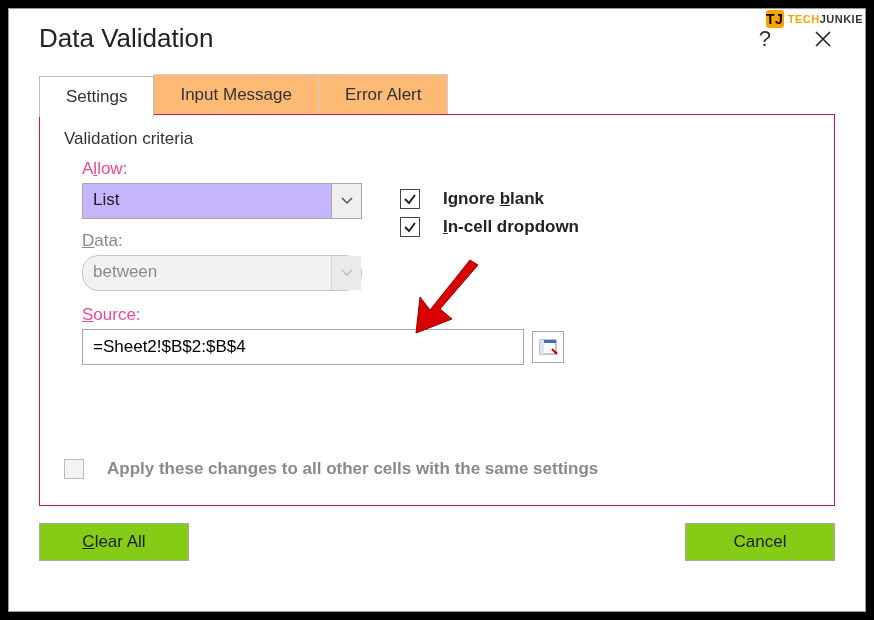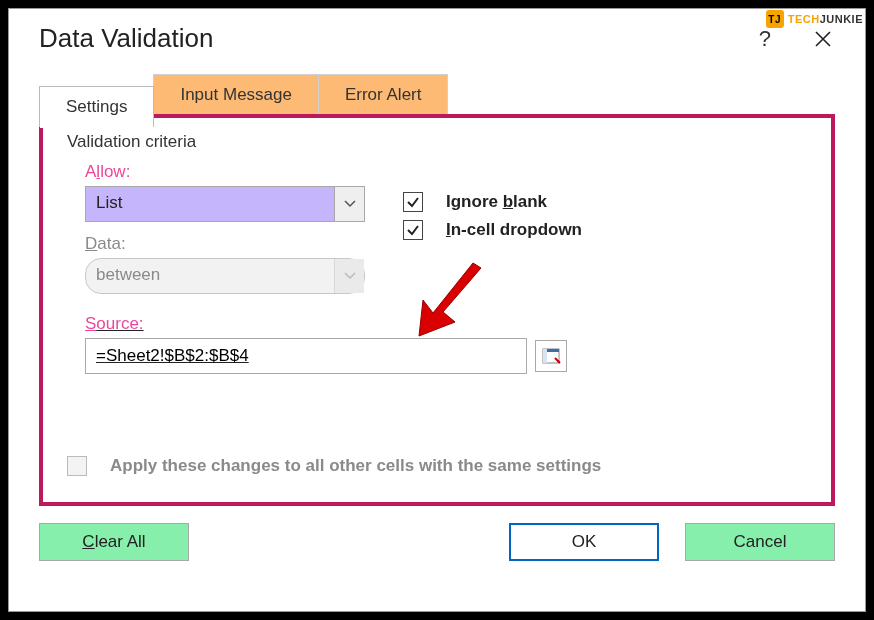--- a/index.html
+++ b/index.html
@@ -32,21 +32,21 @@
     padding: 0 2px;
   }
   .watermark .logo {
     width: 18px; height: 18px;
     background: #f7a400;
     border-radius: 3px;
     margin-right: 4px;
     display: flex; align-items: center; justify-content: center;
     color: #000;
     font-weight: 700;
-    font-size: 10px;
+    font-size: 14px;
   }
   .watermark .t1 { color: #f7a400; }
   .watermark .t2 { color: #333; }
   .titlebar {
     display: flex;
     align-items: center;
     justify-content: space-between;
     padding: 14px 30px 8px 30px;
   }
   .titlebar h1 {
@@ -89,29 +89,29 @@
     margin-right: -1px;
     z-index: 0;
   }
   .tab.active {
     border-color: #bcbcbc;
     z-index: 2;
     background: #fff;
   }
   .tab-panel {
     margin: 0 30px 0 30px;
-    border: 4px solid #be185d;
+    border: 1px solid #be185d;
     padding: 14px 24px 20px 24px;
     position: relative;
     top: -1px;
     z-index: 1;
     background: #fff;
     height: 392px;
   }
-  .tab.active { top: 12px; }
+  .tab.active { top: 2px; }
   .tab:not(.active) { border-bottom: none; }
   .tab.active::after {
     content: "";
     position: absolute;
     left: 0; right: 0; bottom: -1px;
     height: 2px;
     background: #fff;
   }
   .criteria-label {
     font-size: 17px;
@@ -176,21 +176,21 @@
     font-weight: bold;
   }
   .checkbox-row .box {
     width: 20px; height: 20px;
     border: 1px solid #444;
     display: flex; align-items:center; justify-content:center;
     background: #fff;
   }
   .checkbox-row.disabled { color: #8a8a8a; }
   .checkbox-row.disabled .box { border-color: #bbb; background: #f3f3f3; }
-  .source-block { margin-left: 18px; margin-top: 20px; text-decoration: underline; }
+  .source-block { margin-left: 18px; margin-top: 14px; }
   .source-row {
     display: flex;
     align-items: center;
     gap: 8px;
   }
   .source-input {
     width: 442px;
     height: 36px;
     border: 1px solid #a8a8a8;
     padding: 6px 10px;
@@ -210,21 +210,21 @@
   }
   .buttons-row {
     display: flex;
     align-items: center;
     padding: 16px 30px 20px 30px;
   }
   .btn {
     min-width: 150px;
     height: 38px;
     border: 1px solid #a8a8a8;
-    background: #86efac;
+    background: #84cc16;
     font-size: 17px;
     display: flex; align-items:center; justify-content:center;
     cursor: pointer;
   }
   .btn.default {
     border: 2px solid #0067c0;
     background: #fff;
   }
   .spacer { flex: 1; }
   .arrow-annot {
@@ -336,18 +336,17 @@
       <path d="M60 5 L20 55 L10 42 L6 78 L42 64 L30 54 L68 10 Z" fill="#d80000" stroke="#900" stroke-width="1"></path>
     </svg>
 
   </div>
 
   <div class="buttons-row">
     <div class="btn">
         <span><span class="u">C</span><span>lear All</span></span>
       </div>
     <div class="spacer"></div>
-    <div class="btn default">OK</div>
     <div style="width:26px"></div>
     <div class="btn">Cancel</div>
   </div>
 
 </div>
 
 </body></html>

